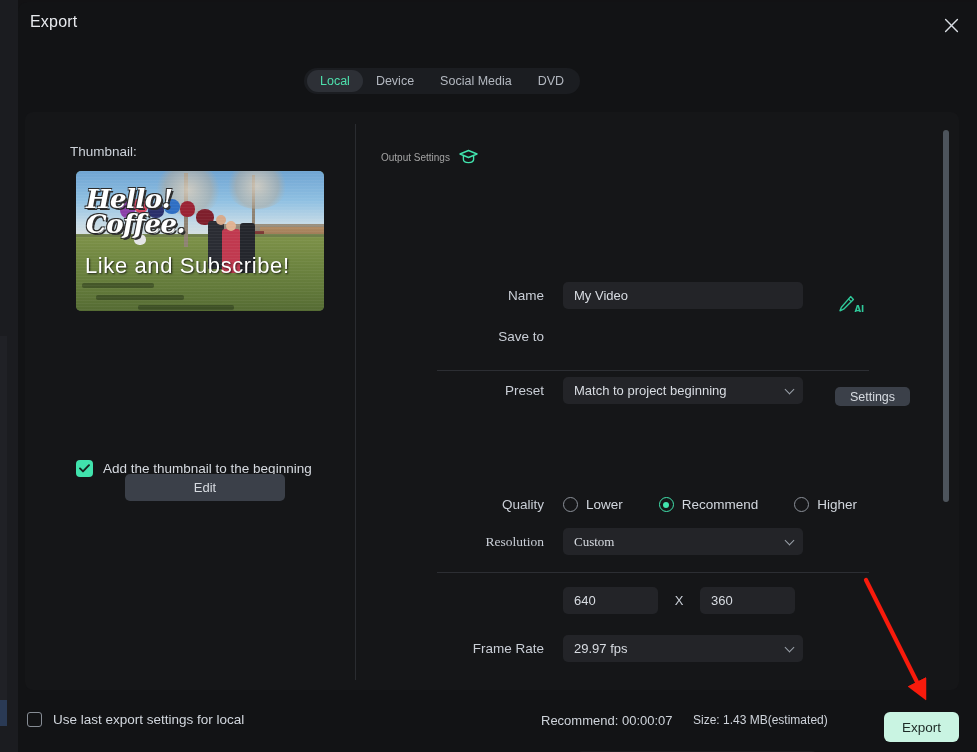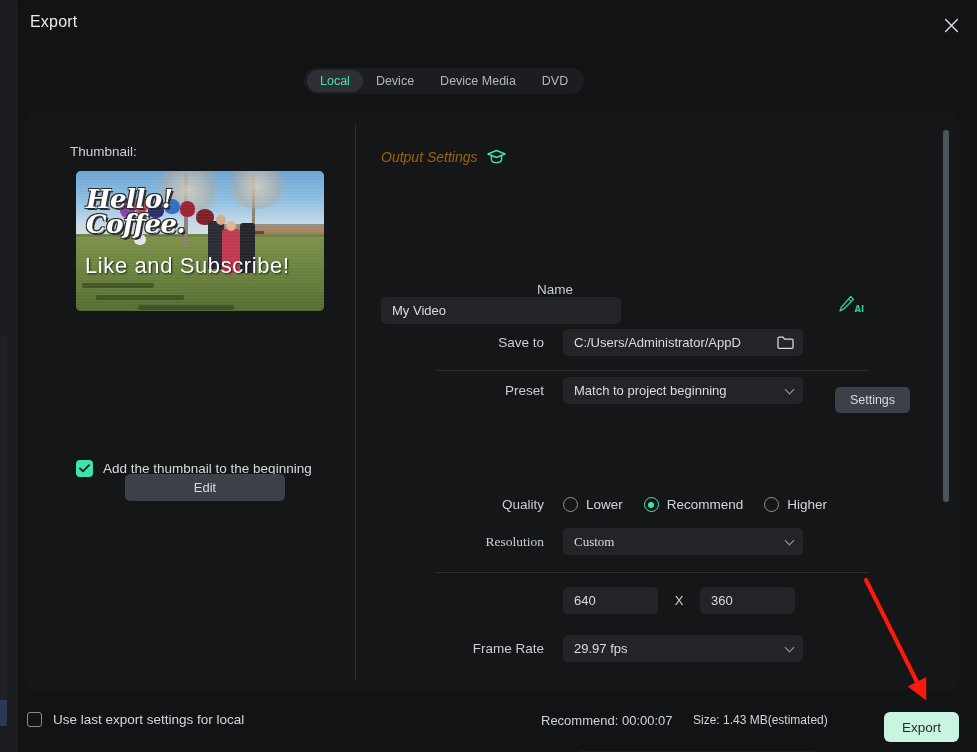--- a/index.html
+++ b/index.html
@@ -167,21 +167,21 @@
     background: #3b4049; border: none;
     color: #d7dbe1; font-size: 13px;
     font-family: "Liberation Sans", sans-serif; cursor: pointer;
   }
 
   
   #output-settings-header {
     position: absolute; left: 356px; top: 37px;
     display: flex; align-items: center; gap: 9px;
   }
-  #output-settings-title { font-size: 14px; color: #a16207; font-style: italic; }
+  #output-settings-title { font-size: 10px; color: #a3a3a3; }
 
   .form-row {
     position: absolute; left: 356px; display: flex; align-items: center;
   }
   .row-label {
     width: 182px; text-align: right; padding-right: 19px;
     font-size: 13.5px; color: #c9ced6; white-space: nowrap;
   }
   .field {
     height: 27px; background: #232428; border-radius: 5px;
@@ -196,37 +196,37 @@
     width: 7px; height: 7px; margin-top: -5px;
     border-right: 1.4px solid #9aa0a8; border-bottom: 1.4px solid #9aa0a8;
     transform: rotate(45deg);
   }
   #ai-pen-icon {
     position: absolute; left: 812px; top: 182px;
     width: 30px; height: 24px; cursor: pointer;
   }
   #settings-button {
     position: absolute; left: 810px; top: 275px;
-    width: 75px; height: 26px; border-radius: 5px;
+    width: 75px; height: 19px; border-radius: 5px;
     background: #3b4049; border: none; color: #d7dbe1;
     font-size: 12.5px; font-family: "Liberation Sans", sans-serif; cursor: pointer;
   }
   #folder-icon {
     position: absolute; right: 9px; top: 50%; margin-top: -8px;
     cursor: pointer;
   }
 
   .divider-h {
     position: absolute; left: 412px; width: 432px; height: 1px;
     background: #2c2e33;
   }
 
   
   #quality-row { top: 385px; }
-  .radio-group { display: flex; align-items: center; gap: 21px; }
+  .radio-group { display: flex; align-items: center; gap: 36px; }
   .radio-opt { display: flex; align-items: center; gap: 8px; cursor: pointer; }
   .radio-dot {
     width: 15px; height: 15px; border-radius: 50%;
     border: 1.6px solid #8b9098; background: transparent;
     display: flex; align-items: center; justify-content: center;
   }
   .radio-opt.checked .radio-dot { border-color: #41e3ad; }
   .radio-opt.checked .radio-dot::after {
     content: ""; width: 6px; height: 6px; border-radius: 50%; background: #41e3ad;
   }
@@ -333,21 +333,21 @@
     <div id="close-button">
       <svg width="15" height="15" viewBox="0 0 15 15">
         <path d="M1.6 1.6 L13.4 13.4 M13.4 1.6 L1.6 13.4" stroke="#d8dce2" stroke-width="1.4" stroke-linecap="round"></path>
       </svg>
     </div>
   </div>
 
   <div id="tab-bar">
     <div class="tab tab-active">Local</div>
     <div class="tab">Device</div>
-    <div class="tab">Device Media</div>
+    <div class="tab">Social Media</div>
     <div class="tab">DVD</div>
   </div>
 
   <div id="dialog-body">
 
     <div id="panel-divider"></div>
 
     <div id="thumbnail-label">Thumbnail:</div>
 
     <div id="thumbnail-frame">
@@ -400,42 +400,34 @@
     <button id="edit-button">Edit</button>
 
     <div id="output-settings-header">
       <span id="output-settings-title">Output Settings</span>
       <svg width="19" height="16" viewBox="0 0 19 16">
         <path d="M9.5 1.5 L18 5 L9.5 8.5 L1 5 Z" fill="none" stroke="#41e3ad" stroke-width="1.4" stroke-linejoin="round"></path>
         <path d="M4.4 6.6 V10.6 C4.4 12.4 6.7 13.6 9.5 13.6 C12.3 13.6 14.6 12.4 14.6 10.6 V6.6" fill="none" stroke="#41e3ad" stroke-width="1.4" stroke-linecap="round"></path>
       </svg>
     </div>
 
-    <div class="form-row" style="top:170px;flex-direction:column;">
+    <div class="form-row" style="top:170px;">
       <div class="row-label">Name</div>
       <div class="field wide">My Video</div>
     </div>
     <div id="ai-pen-icon">
       <svg width="30" height="24" viewBox="0 0 30 24">
         <path d="M13.6 2.6 L16.4 5.4 L6.6 15.2 L3 16.8 L4.4 13.2 Z" fill="none" stroke="#2fc99a" stroke-width="1.4" stroke-linejoin="round"></path>
         <path d="M11.4 4.8 L14.2 7.6" stroke="#2fc99a" stroke-width="1.1"></path>
         <text x="17.5" y="17.5" font-family="DejaVu Sans, sans-serif" font-size="8.5" font-weight="bold" fill="#2fc99a">AI</text>
       </svg>
     </div>
 
     <div class="form-row" style="top:217px;">
       <div class="row-label">Save to</div>
-      <div class="field wide">
-        <span style="overflow:hidden;white-space:nowrap;max-width:200px;display:block;">C:/Users/Administrator/AppD</span>
-        <span id="folder-icon">
-          <svg width="17" height="15" viewBox="0 0 17 15">
-            <path d="M1 3.4 C1 2.6 1.5 2.2 2.2 2.2 H6 L7.5 4.2 H14.8 C15.5 4.2 16 4.7 16 5.4 V12.2 C16 12.9 15.5 13.4 14.8 13.4 H2.2 C1.5 13.4 1 12.9 1 12.2 Z" fill="none" stroke="#d8dce2" stroke-width="1.25" stroke-linejoin="round"></path>
-          </svg>
-        </span>
-      </div>
     </div>
 
     <div class="form-row" style="top:265px;">
       <div class="row-label">Preset</div>
       <div class="field w-select">
         <span>Match to project beginning</span>
         <span class="chev"></span>
       </div>
     </div>
     <button id="settings-button">Settings</button>

